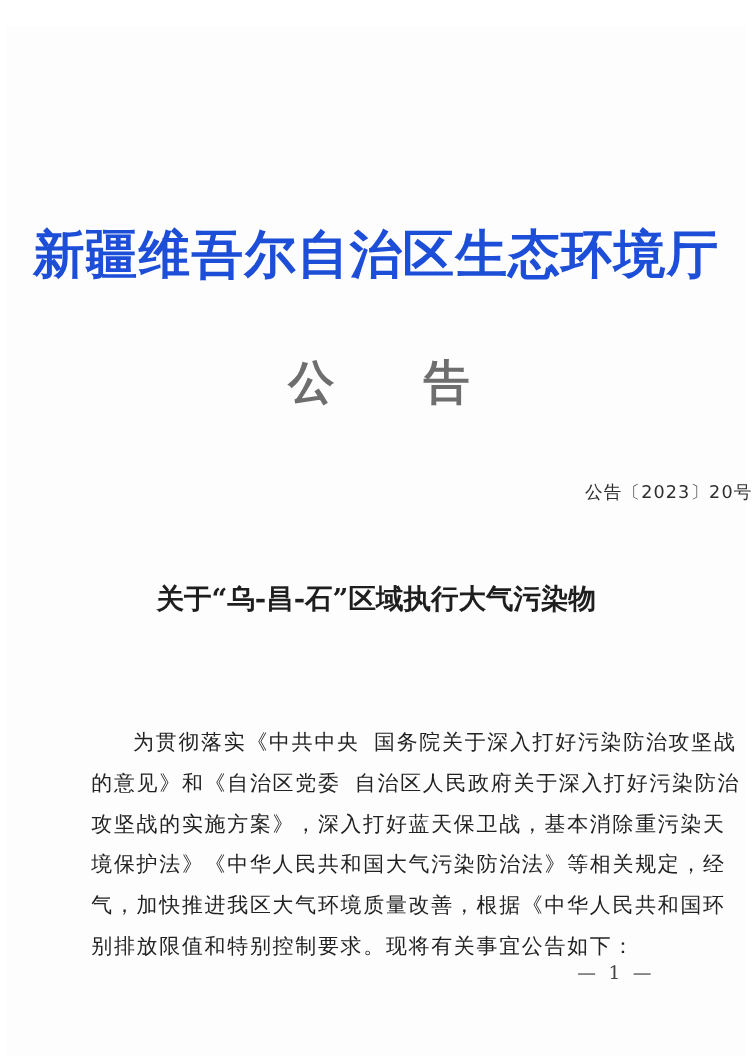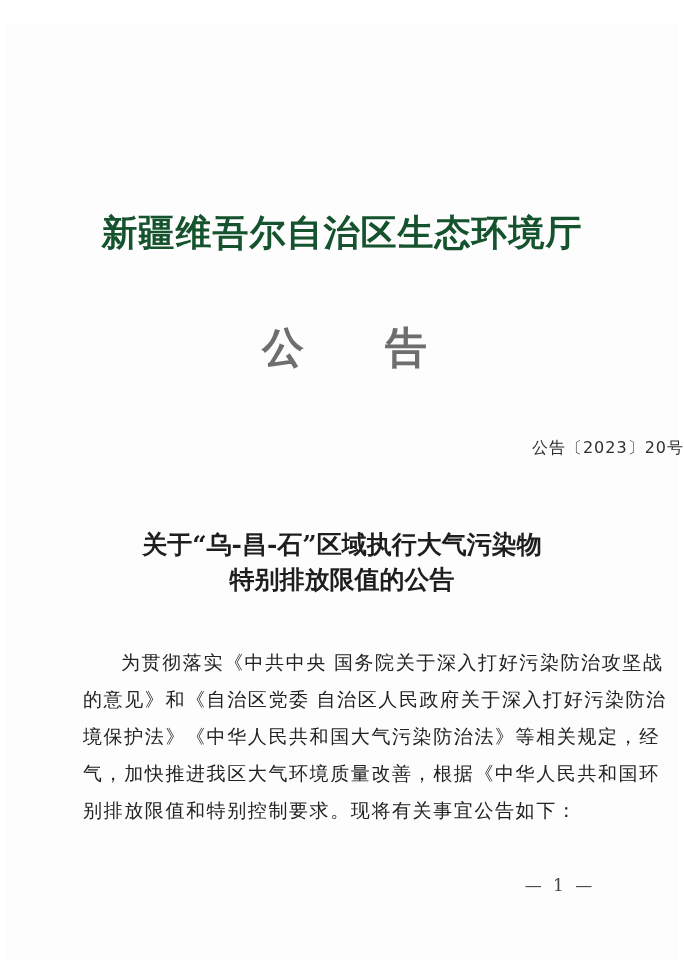--- a/index.html
+++ b/index.html
@@ -21,23 +21,23 @@
       width: 672px;
       height: 936px;
       background: #fdfdfd;
     }
     .org-title {
       position: absolute;
       left: 0;
       width: 684px;
       top: 207px;
       text-align: center;
-      font-size: 36px;
+      font-size: 47px;
       font-weight: bold;
-      color: #14532d;
+      color: #1d4ed8;
       letter-spacing: 1px;
       line-height: 50px;
       font-family: "DejaVu Serif", serif;
     }
     .notice-heading {
       position: absolute;
       top: 322px;
       left: 0;
       width: 684px;
       height: 52px;
@@ -73,27 +73,27 @@
       text-align: center;
       font-size: 25px;
       font-weight: bold;
       color: #1e1e1e;
       line-height: 35px;
       font-family: "DejaVu Serif", serif;
     }
     .subject-title div { white-space: nowrap; }
     .body-text {
       position: absolute;
-      top: 644px;
+      top: 658px;
       left: 83px;
       width: 510px;
       font-size: 19px;
       color: #222222;
       line-height: 37px;
-      font-family: Liberation Sans, sans-serif;
+      font-family: Liberation Mono, monospace;
     }
     .body-text .line {
       white-space: nowrap;
       letter-spacing: 1.6px;
       height: 37px;
     }
     .body-text .line.indent { padding-left: 38px; }
     .page-number {
       position: absolute;
       top: 874px;
@@ -116,24 +116,24 @@
 
 <div class="notice-heading">
   <span class="ch1">公</span>
   <span class="ch2">告</span>
 </div>
 
 <div class="doc-number">公告〔2023〕20号</div>
 
 <div class="subject-title">
   <div>关于“乌-昌-石”区域执行大气污染物</div>
-  <div>特别排放限值的公告</div>
 </div>
 
 <div class="body-text">
   <div class="line indent">为贯彻落实《中共中央 国务院关于深入打好污染防治攻坚战</div>
   <div class="line">的意见》和《自治区党委 自治区人民政府关于深入打好污染防治</div>
+  <div class="line">攻坚战的实施方案》，深入打好蓝天保卫战，基本消除重污染天</div>
   <div class="line">境保护法》《中华人民共和国大气污染防治法》等相关规定，经</div>
   <div class="line">气，加快推进我区大气环境质量改善，根据《中华人民共和国环</div>
   <div class="line">别排放限值和特别控制要求。现将有关事宜公告如下：</div>
 </div>
 
 <div class="page-number">— 1 —</div>
 
 </body></html>

